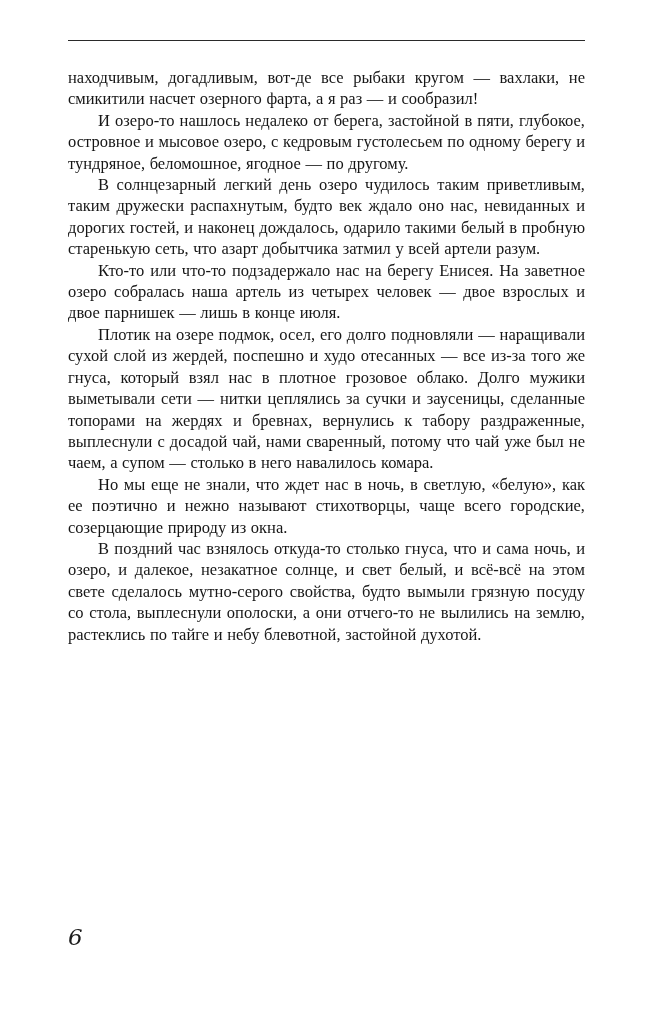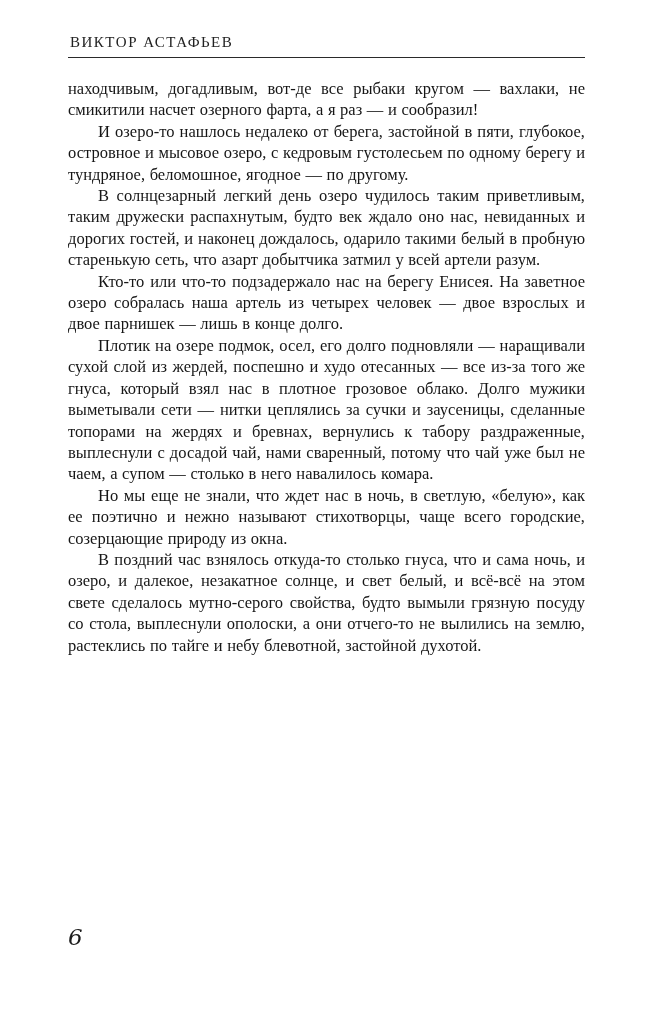--- a/index.html
+++ b/index.html
@@ -25,21 +25,21 @@
     color: #222;
     padding-left: 2px;
   }
   .header-rule {
     border: none;
     border-top: 1.2px solid #2a2a2a;
     margin: 6px 0 0 0;
     width: 100%;
   }
   .page-body {
-    margin-top: 20px;
+    margin-top: 26px;
   }
   .page-body p {
     margin: 0;
     font-size: 16.5px;
     line-height: 21.4px;
     text-align: justify;
     text-indent: 30px;
     word-spacing: 0.5px;
   }
   .page-body p.no-indent {
@@ -53,31 +53,28 @@
     font-style: italic;
     font-size: 23px;
     color: #1c1c1c;
   }
 </style>
 </head>
 <body>
 
 <div class="page">
 
-  <div class="running-header">
-    <span>ВИКТОР АСТАФЬЕВ</span>
-  </div>
 
   <hr class="header-rule">
 
   <div class="page-body">
     <p class="no-indent">находчивым, догадливым, вот-де все рыбаки кругом — вахлаки, не смикитили насчет озерного фарта, а я раз — и сообразил!</p>
     <p>И озеро-то нашлось недалеко от берега, застойной в пяти, глубокое, островное и мысовое озеро, с кедровым густолесьем по одному берегу и тундряное, беломошное, ягодное — по другому.</p>
     <p>В солнцезарный легкий день озеро чудилось таким приветливым, таким дружески распахнутым, будто век ждало оно нас, невиданных и дорогих гостей, и наконец дождалось, одарило такими белый в пробную старенькую сеть, что азарт добытчика затмил у всей артели разум.</p>
-    <p>Кто-то или что-то подзадержало нас на берегу Енисея. На заветное озеро собралась наша артель из четырех человек — двое взрослых и двое парнишек — лишь в конце долго.</p>
+    <p>Кто-то или что-то подзадержало нас на берегу Енисея. На заветное озеро собралась наша артель из четырех человек — двое взрослых и двое парнишек — лишь в конце июля.</p>
     <p>Плотик на озере подмок, осел, его долго подновляли — наращивали сухой слой из жердей, поспешно и худо отесанных — все из-за того же гнуса, который взял нас в плотное грозовое облако. Долго мужики выметывали сети — нитки цеплялись за сучки и заусеницы, сделанные топорами на жердях и бревнах, вернулись к табору раздраженные, выплеснули с досадой чай, нами сваренный, потому что чай уже был не чаем, а супом — столько в него навалилось комара.</p>
     <p>Но мы еще не знали, что ждет нас в ночь, в светлую, «белую», как ее поэтично и нежно называют стихотворцы, чаще всего городские, созерцающие природу из окна.</p>
     <p>В поздний час взнялось откуда-то столько гнуса, что и сама ночь, и озеро, и далекое, незакатное солнце, и свет белый, и всё-всё на этом свете сделалось мутно-серого свойства, будто вымыли грязную посуду со стола, выплеснули ополоски, а они отчего-то не вылились на землю, растеклись по тайге и небу блевотной, застойной духотой.</p>
   </div>
 
   <div class="page-number">6</div>
 
 </div>
 
 </body></html>

